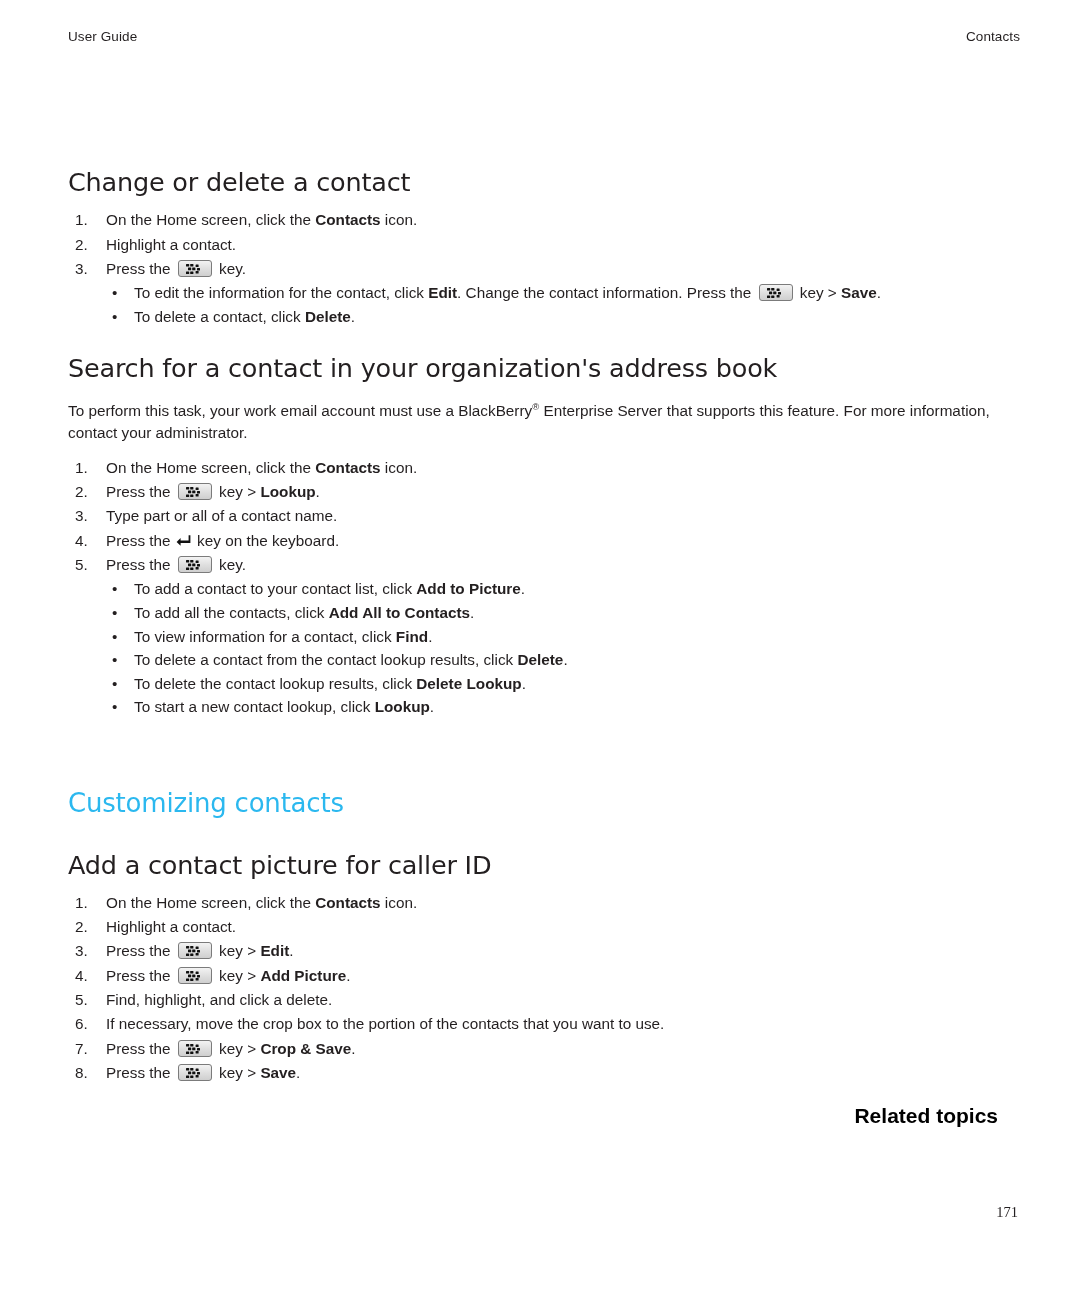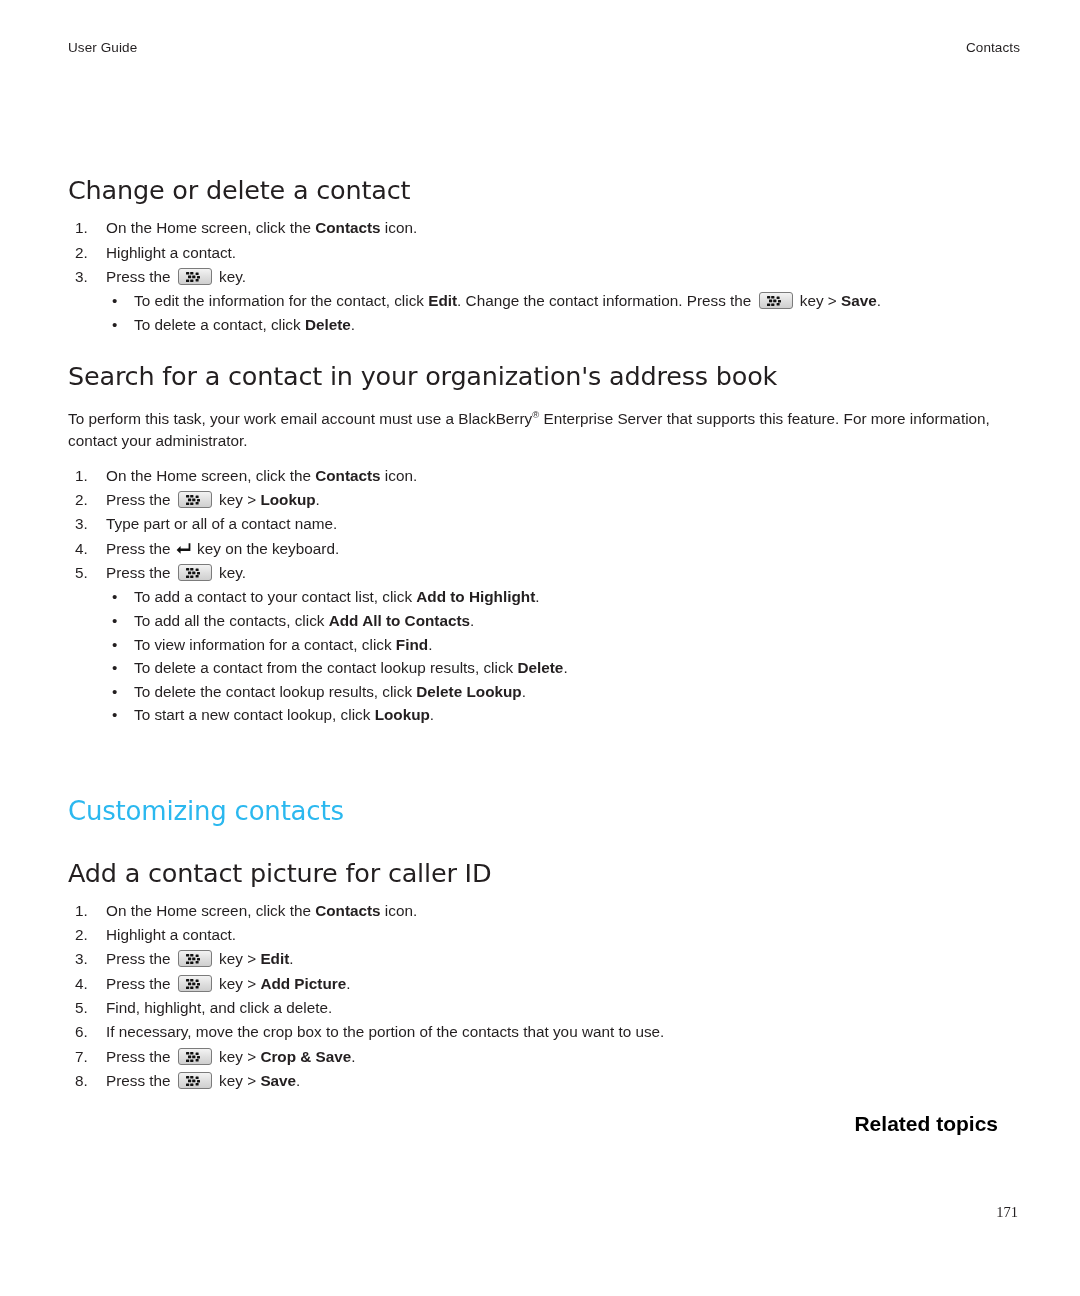--- a/index.html
+++ b/index.html
@@ -17,21 +17,21 @@
   }
   .page {
     position: absolute;
     inset: 0;
     padding: 0;
   }
 
   
   .runhead {
     position: absolute;
-    top: 40px;
+    top: 29px;
     left: 68px;
     right: 60px;
     display: flex;
     justify-content: space-between;
     align-items: baseline;
     font-size: 13.5px;
     color: #231f20;
     letter-spacing: 0.1px;
   }
 
@@ -56,21 +56,21 @@
   h2.topic {
     font-family: "DejaVu Sans", "Liberation Sans", sans-serif;
     font-size: 25.5px;
     font-weight: 400;
     color: #231f20;
     margin: 0;
     letter-spacing: -0.2px;
     line-height: 1.15;
   }
 
-  .sec-change { margin-top: 16px; }
+  .sec-change { margin-top: 8px; }
   .sec-search { margin-top: 26px; }
   .sec-custom { margin-top: 70px; }
   .sec-addpic { margin-top: 33px; }
 
   
   p.body {
     font-size: 15.3px;
     line-height: 22.6px;
     margin: 16px 0 0 0;
     color: #231f20;
@@ -257,21 +257,21 @@
                     <rect x="9.6" y="0.6" width="3.0" height="2.4" rx="0.5"></rect>
                     <rect x="2.0" y="3.6" width="3.2" height="2.6" rx="0.5"></rect>
                     <rect x="6.2" y="3.6" width="3.2" height="2.6" rx="0.5"></rect>
                     <rect x="11.0" y="4.0" width="3.0" height="2.4" rx="0.5"></rect>
                     <rect x="0" y="7.4" width="3.2" height="2.6" rx="0.5"></rect>
                     <rect x="4.2" y="7.4" width="3.2" height="2.6" rx="0.5"></rect>
                     <rect x="9.6" y="7.0" width="3.0" height="2.4" rx="0.5"></rect>
                   </g>
                 </svg></span> key.</span></li>
           <ul class="bullets">
-            <li><span class="dot">•</span><span>To add a contact to your contact list, click <b>Add to Highlight</b>.</span></li>
+            <li><span class="dot">•</span><span>To add a contact to your contact list, click <b>Add to Picture</b>.</span></li>
             <li><span class="dot">•</span><span>To add all the contacts, click <b>Add All to Contacts</b>.</span></li>
             <li><span class="dot">•</span><span>To view information for a contact, click <b>Find</b>.</span></li>
             <li><span class="dot">•</span><span>To delete a contact from the contact lookup results, click <b>Delete</b>.</span></li>
             <li><span class="dot">•</span><span>To delete the contact lookup results, click <b>Delete Lookup</b>.</span></li>
             <li><span class="dot">•</span><span>To start a new contact lookup, click <b>Lookup</b>.</span></li>
           </ul>
         </ol>
     </section>
 
     <section class="sec-custom">

